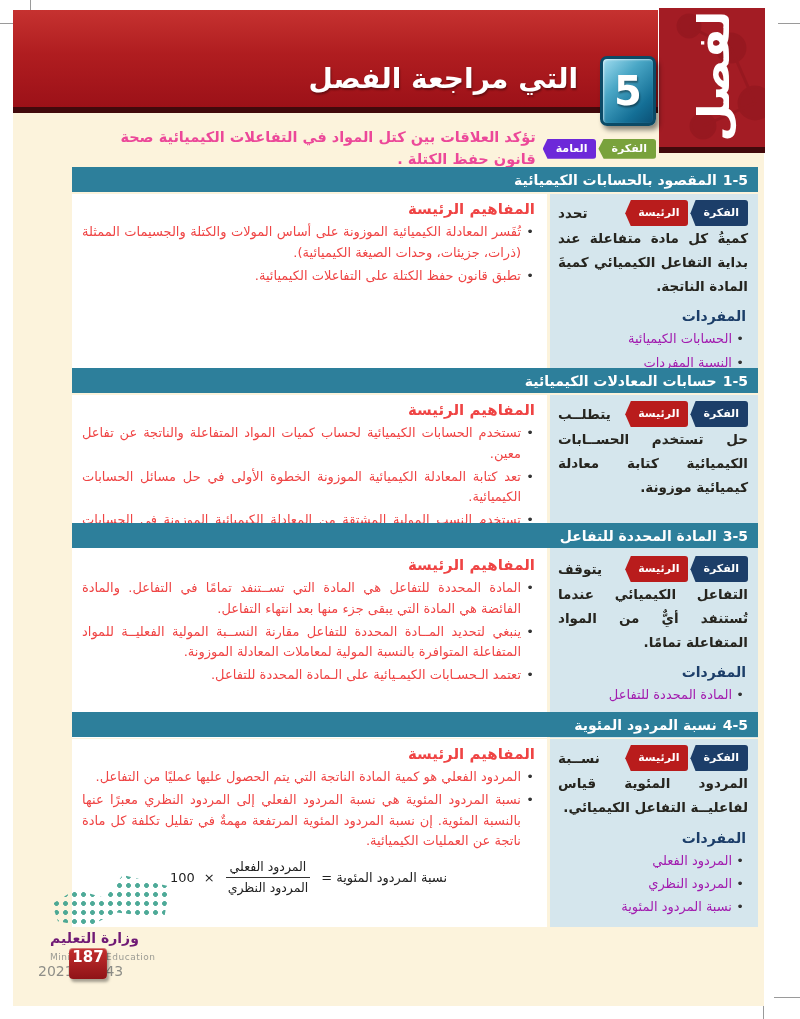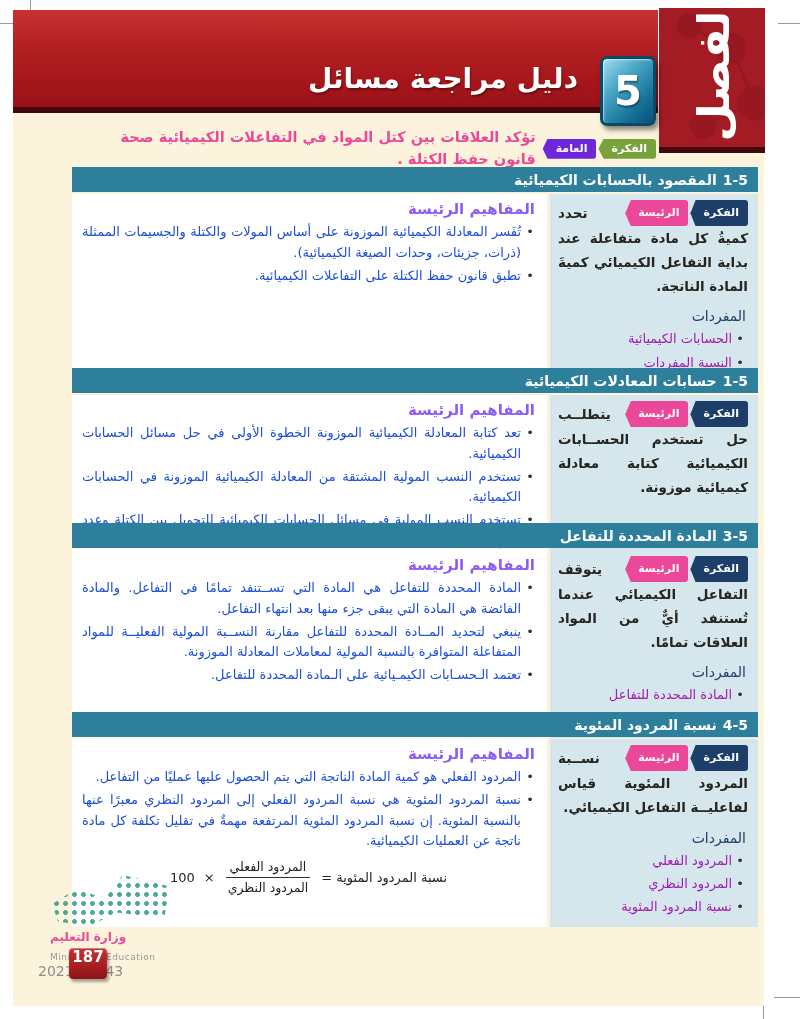--- a/index.html
+++ b/index.html
@@ -34,73 +34,73 @@
   
   .general-idea{position:absolute;left:90px;top:127px;width:566px;direction:rtl;
     display:flex;align-items:center;gap:7px;}
   .gi-text{font-size:14.5px;font-weight:bold;color:#ec4899;line-height:1.5;}
   .pill-pair{display:flex;direction:rtl;gap:2px;flex-shrink:0;}
   .pill{color:#fff;font-size:11px;font-weight:bold;padding:3px 9px 4px 13px;
     clip-path:polygon(100% 0, 9% 0, 0 50%, 9% 100%, 100% 100%);border-radius:3px;}
   .pill.green1{background:#79a23c;}
   .pill.green2{background:#6d28d9;}
   .pill.navy{background:#1c3e69;}
-  .pill.orange{background:#ec4899;}
+  .pill.orange{background:#b91c1c;}
   
   .section{position:absolute;left:72px;width:686px;}
   .sec-bar{height:25px;background:#2d7f9b;color:#ffffff;direction:rtl;
     display:flex;align-items:center;padding:0 10px;font-size:14px;font-weight:bold;gap:6px;}
   .secnum{unicode-bidi:bidi-override;direction:rtl;}
   .sec-body{display:flex;direction:rtl;gap:3px;margin-top:2px;align-items:stretch;}
   .side{width:190px;flex-shrink:0;background:#d5e6ed;padding:7px 10px 8px 8px;}
   .main{flex:1;background:#ffffff;padding:4px 12px 6px 10px;}
-  .concepts-title{color:#8b5cf6;font-weight:bold;font-size:15px;margin:2px 0 4px;direction:rtl;text-align:right;}
+  .concepts-title{color:#ef4444;font-weight:bold;font-size:15px;margin:2px 0 4px;direction:rtl;text-align:right;}
   ul.concepts{margin:0;padding:0 14px 0 0;list-style:none;direction:rtl;}
-  ul.concepts li{font-size:13px;color:#1d4ed8;line-height:1.6;text-align:justify;position:relative;margin-bottom:2px;}
+  ul.concepts li{font-size:13px;color:#ef4444;line-height:1.6;text-align:justify;position:relative;margin-bottom:2px;}
   ul.concepts li::before{content:"•";position:absolute;right:-13px;top:0;color:#333;}
   .idea{font-size:13.5px;font-weight:bold;color:#26251f;line-height:1.75;text-align:justify;margin:0;}
   .idea .pill-pair{display:inline-flex;vertical-align:middle;margin-left:4px;position:relative;top:-1px;}
-  .vocab-title{color:#1c3e69;font-weight:normal;font-size:14px;margin:10px 2px 3px;direction:rtl;}
+  .vocab-title{color:#1c3e69;font-weight:bold;font-size:14px;margin:10px 2px 3px;direction:rtl;}
   ul.vocab{margin:0;padding:0 16px 0 0;list-style:none;direction:rtl;}
   ul.vocab li{font-size:13px;color:#a21caf;line-height:1.8;position:relative;}
   ul.vocab li::before{content:"•";position:absolute;right:-12px;top:0;color:#333;}
   
   .formula{direction:rtl;display:flex;align-items:center;justify-content:center;gap:9px;
     margin-top:6px;font-size:13px;color:#222;}
   .frac{display:inline-flex;flex-direction:column;align-items:center;font-size:12.5px;line-height:1.45;}
   .frac .num{border-bottom:1.3px solid #333;padding:0 4px 1px;}
   .frac .den{padding:1px 4px 0;}
   
   .logo-dots{position:absolute;left:52px;top:872px;width:118px;height:58px;
     background-image:radial-gradient(circle,#3aa08c 2.1px,transparent 2.7px);
     background-size:9px 9px;
     clip-path:polygon(0 55%,20% 30%,45% 45%,60% 5%,100% 25%,95% 80%,55% 70%,30% 95%,5% 85%);
     opacity:.9;}
-  .ministry-ar{position:absolute;left:50px;top:930px;color:#ec4899;font-weight:bold;font-size:12px;direction:rtl;}
+  .ministry-ar{position:absolute;left:50px;top:930px;color:#701a75;font-weight:bold;font-size:14px;direction:rtl;}
   .ministry-en{position:absolute;left:50px;top:952px;color:#9b9b94;font-size:9px;letter-spacing:.5px;}
   .year{position:absolute;left:38px;top:963px;color:#8e8e88;font-size:14px;}
   .page-badge{position:absolute;left:69px;top:948px;width:38px;height:31px;
     background:linear-gradient(180deg,#c5302f,#8f1317);border-radius:4px;
     box-shadow:2px 3px 3px rgba(0,0,0,.35), inset 0 1px 1px rgba(255,255,255,.4);
     display:flex;align-items:flex-start;justify-content:center;}
   .page-badge span{color:#fff;font-weight:bold;font-size:15px;}
 </style>
 </head>
 <body>
 
 <div class="cropmark" style="left:30px;top:0;width:1px;height:11px;"></div>
 <div class="cropmark" style="left:0;top:23px;width:20px;height:1px;"></div>
 <div class="cropmark" style="left:778px;top:23px;width:22px;height:1px;"></div>
 <div class="cropmark" style="left:763px;top:990px;width:1px;height:29px;"></div>
 <div class="cropmark" style="left:774px;top:997px;width:26px;height:1px;"></div>
 
 <div class="cream"></div>
 
 <div class="banner">
-  <div class="banner-title">دليل مراجعة مسائل</div>
+  <div class="banner-title">التي مراجعة الفصل</div>
 </div>
 
 <div class="chapter-band">
   <svg width="106" height="139" viewBox="0 0 106 139">
     <g stroke="#8e161d" stroke-width="3" fill="#8e161d" opacity="0.55">
       <circle cx="30" cy="18" r="11"></circle>
         <circle cx="72" cy="40" r="14"></circle>
       <circle cx="96" cy="95" r="16"></circle>
         <circle cx="44" cy="118" r="12"></circle>
       <line x1="30" y1="18" x2="72" y2="40"></line>
@@ -164,41 +164,42 @@
         <span class="pill-pair">
             <span class="pill navy">الفكرة</span>
             <span class="pill orange">الرئيسة</span>
           </span>
         <span>يتطلــب حل تستخدم الحســابات الكيميائية كتابة معادلة كيميائية موزونة.</span>
       </p>
     </div>
     <div class="main">
       <div class="concepts-title">المفاهيم الرئيسة</div>
       <ul class="concepts">
+        <li>تستخدم الحسابات الكيميائية لحساب كميات المواد المتفاعلة والناتجة عن تفاعل معين.</li>
         <li>تعد كتابة المعادلة الكيميائية الموزونة الخطوة الأولى في حل مسائل الحسابات الكيميائية.</li>
         <li>تستخدم النسب المولية المشتقة من المعادلة الكيميائية الموزونة في الحسابات الكيميائية.</li>
         <li>تستخدم النسب المولية في مسائل الحسابات الكيميائية للتحويل بين الكتلة وعدد المولات.</li>
       </ul>
     </div>
   </div>
 </div>
 
 <div class="section" style="top:523px;">
   <div class="sec-bar">
     <span class="secnum">5-3</span>
     <span>المادة المحددة للتفاعل</span>
   </div>
   <div class="sec-body" style="min-height:156px;">
     <div class="side">
       <p class="idea">
         <span class="pill-pair">
             <span class="pill navy">الفكرة</span>
             <span class="pill orange">الرئيسة</span>
           </span>
-        <span>يتوقف التفاعل الكيميائي عندما تُستنفد أيٌّ من المواد العلاقات تمامًا.</span>
+        <span>يتوقف التفاعل الكيميائي عندما تُستنفد أيٌّ من المواد المتفاعلة تمامًا.</span>
       </p>
       <div class="vocab-title">المفردات</div>
       <ul class="vocab">
         <li>المادة المحددة للتفاعل</li>
         <li>المواد الفائضة</li>
       </ul>
     </div>
     <div class="main">
       <div class="concepts-title">المفاهيم الرئيسة</div>
       <ul class="concepts">

